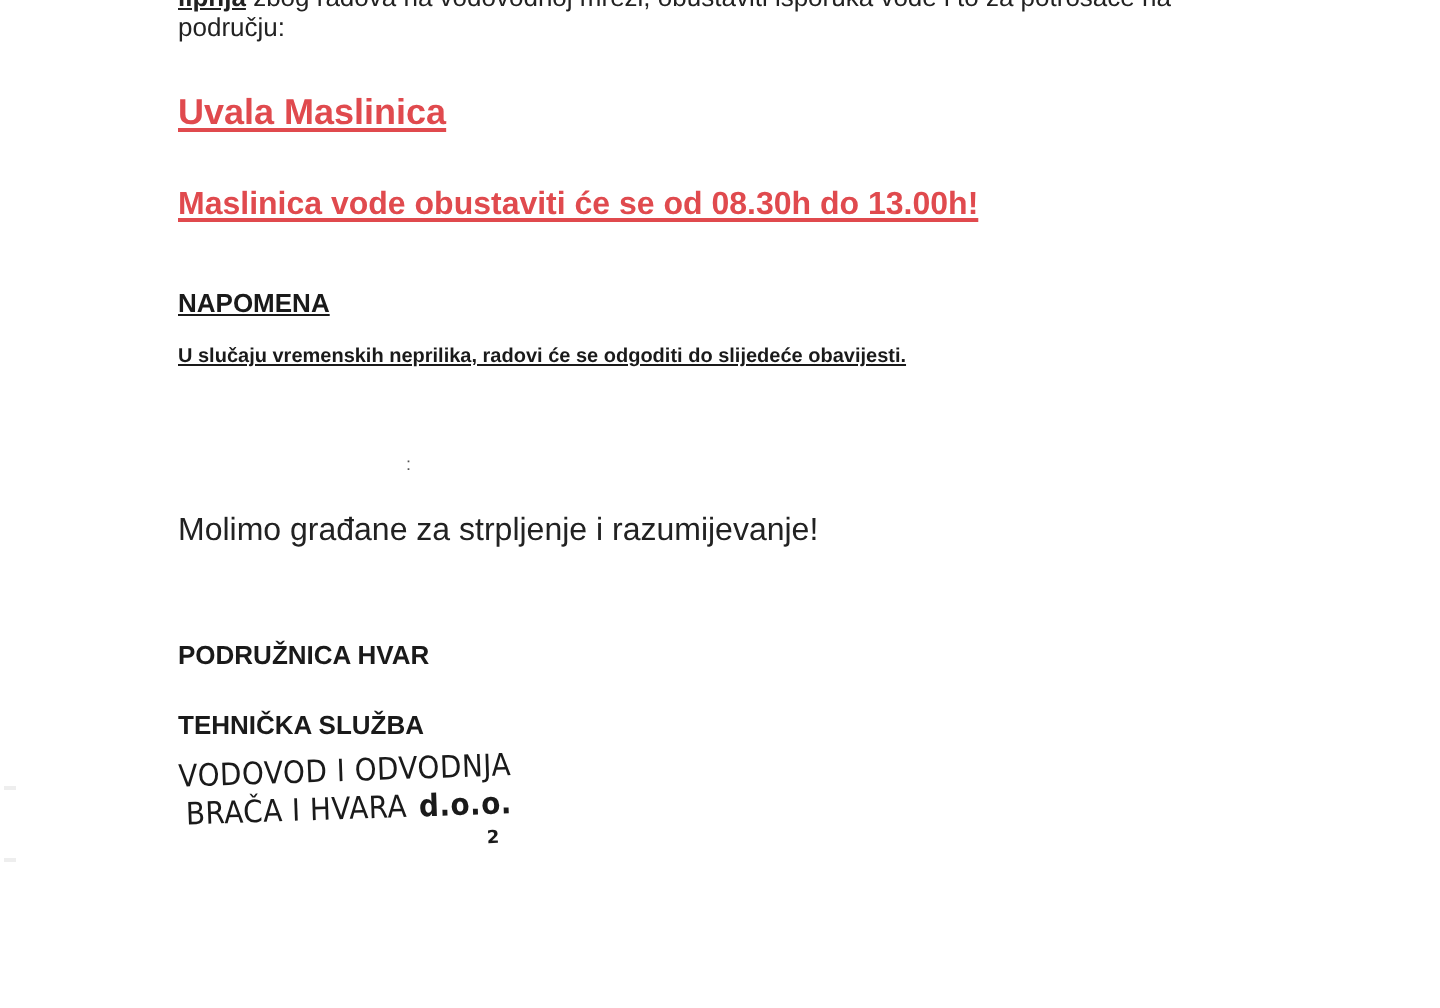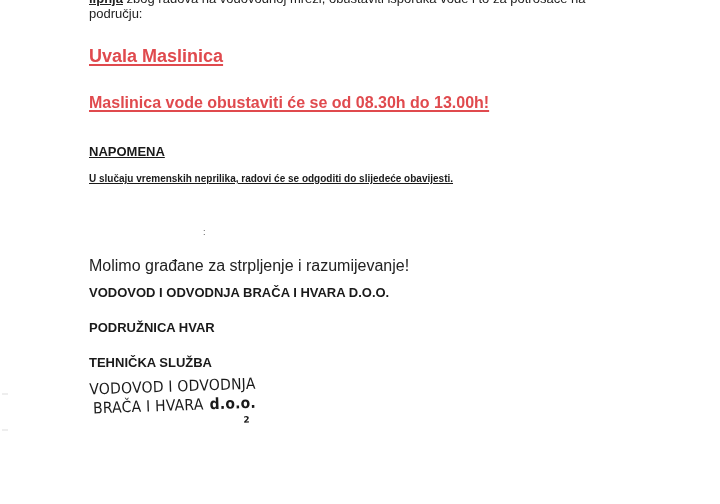--- a/index.html
+++ b/index.html
@@ -149,21 +149,20 @@
   <div class="line hours">Maslinica vode obustaviti će se od 08.30h do 13.00h!</div>
 
   <div class="line note-title">NAPOMENA</div>
 
   <div class="line note-body">U slučaju vremenskih neprilika, radovi će se odgoditi do slijedeće obavijesti.</div>
 
   <div class="line thanks">Molimo građane za strpljenje i razumijevanje!</div>
 
   <div class="dot-mark">:</div>
 
-  <div class="line sig sig1">VODOVOD I ODVODNJA BRAČA I HVARA D.O.O.</div>
   <div class="line sig sig2">PODRUŽNICA HVAR</div>
   <div class="line sig sig3">TEHNIČKA  SLUŽBA</div>
 
   <div class="stamp">
     <span class="s1">VODOVOD I ODVODNJA</span>
     <span class="s2"><span>BRAČA I HVARA</span><span class="doo">d.o.o.</span></span>
     <span class="num">2</span>
   </div>
 
   <div class="margin-mark" style="top:393px;"></div>

